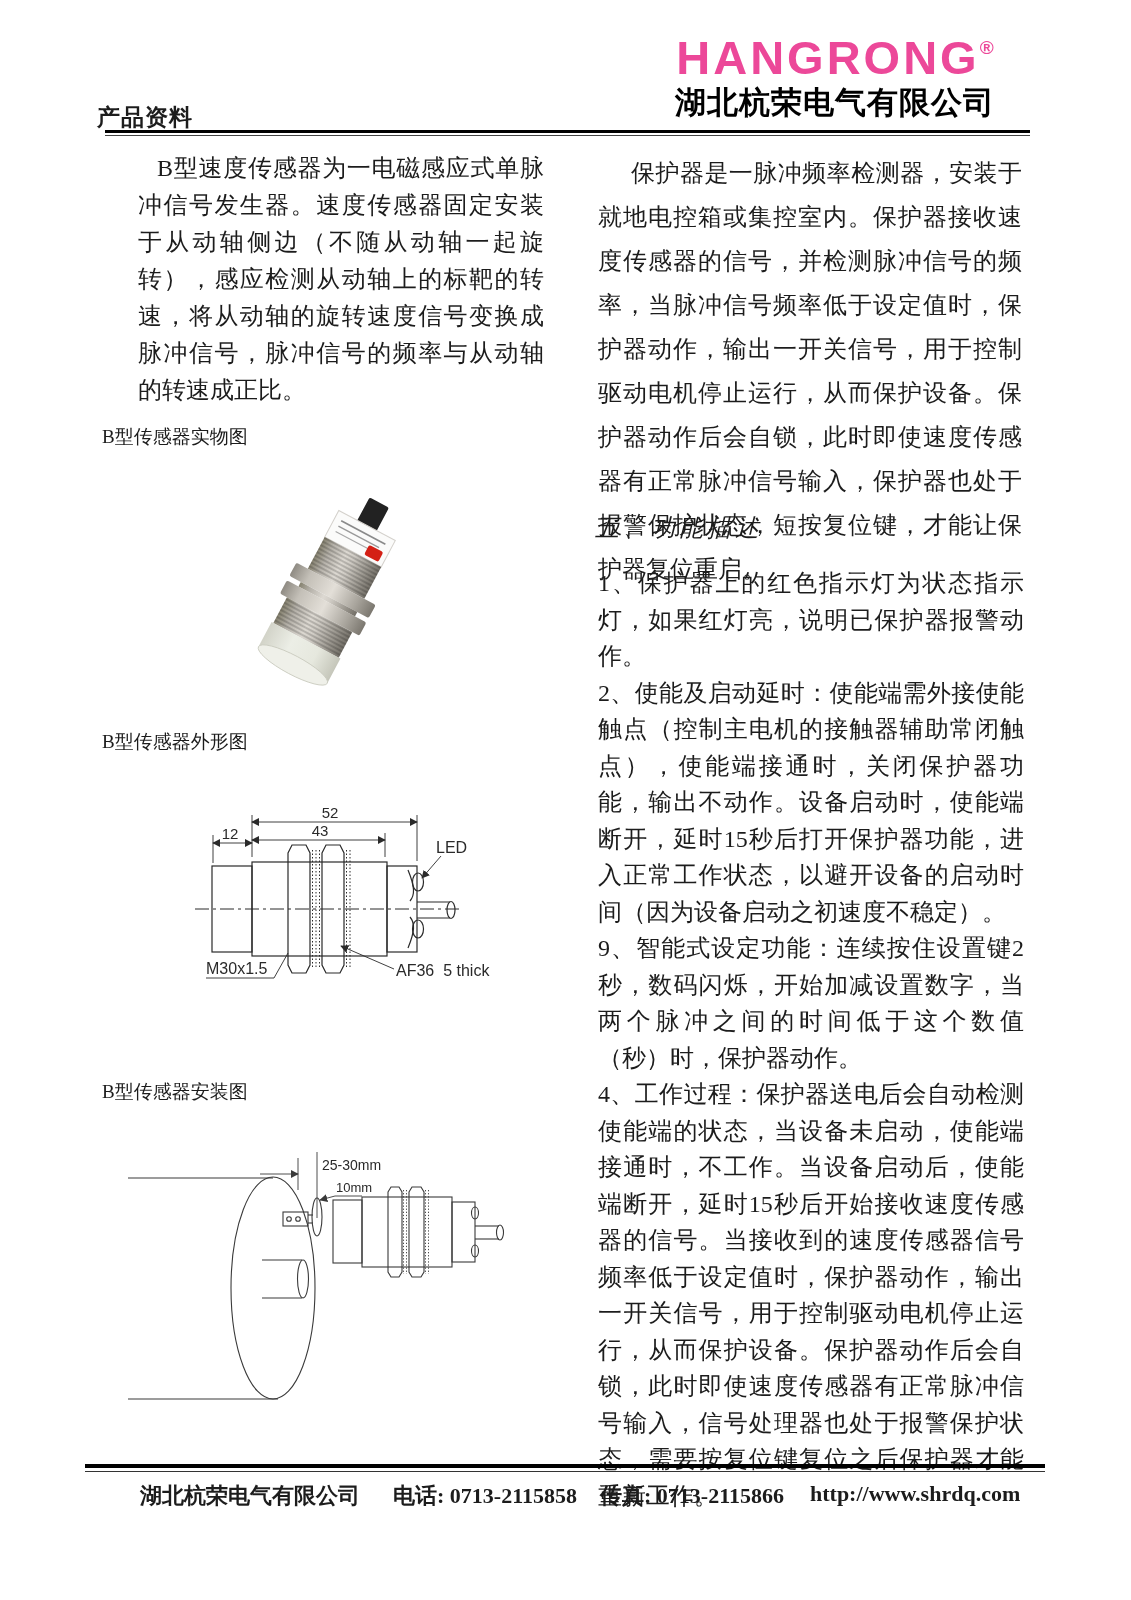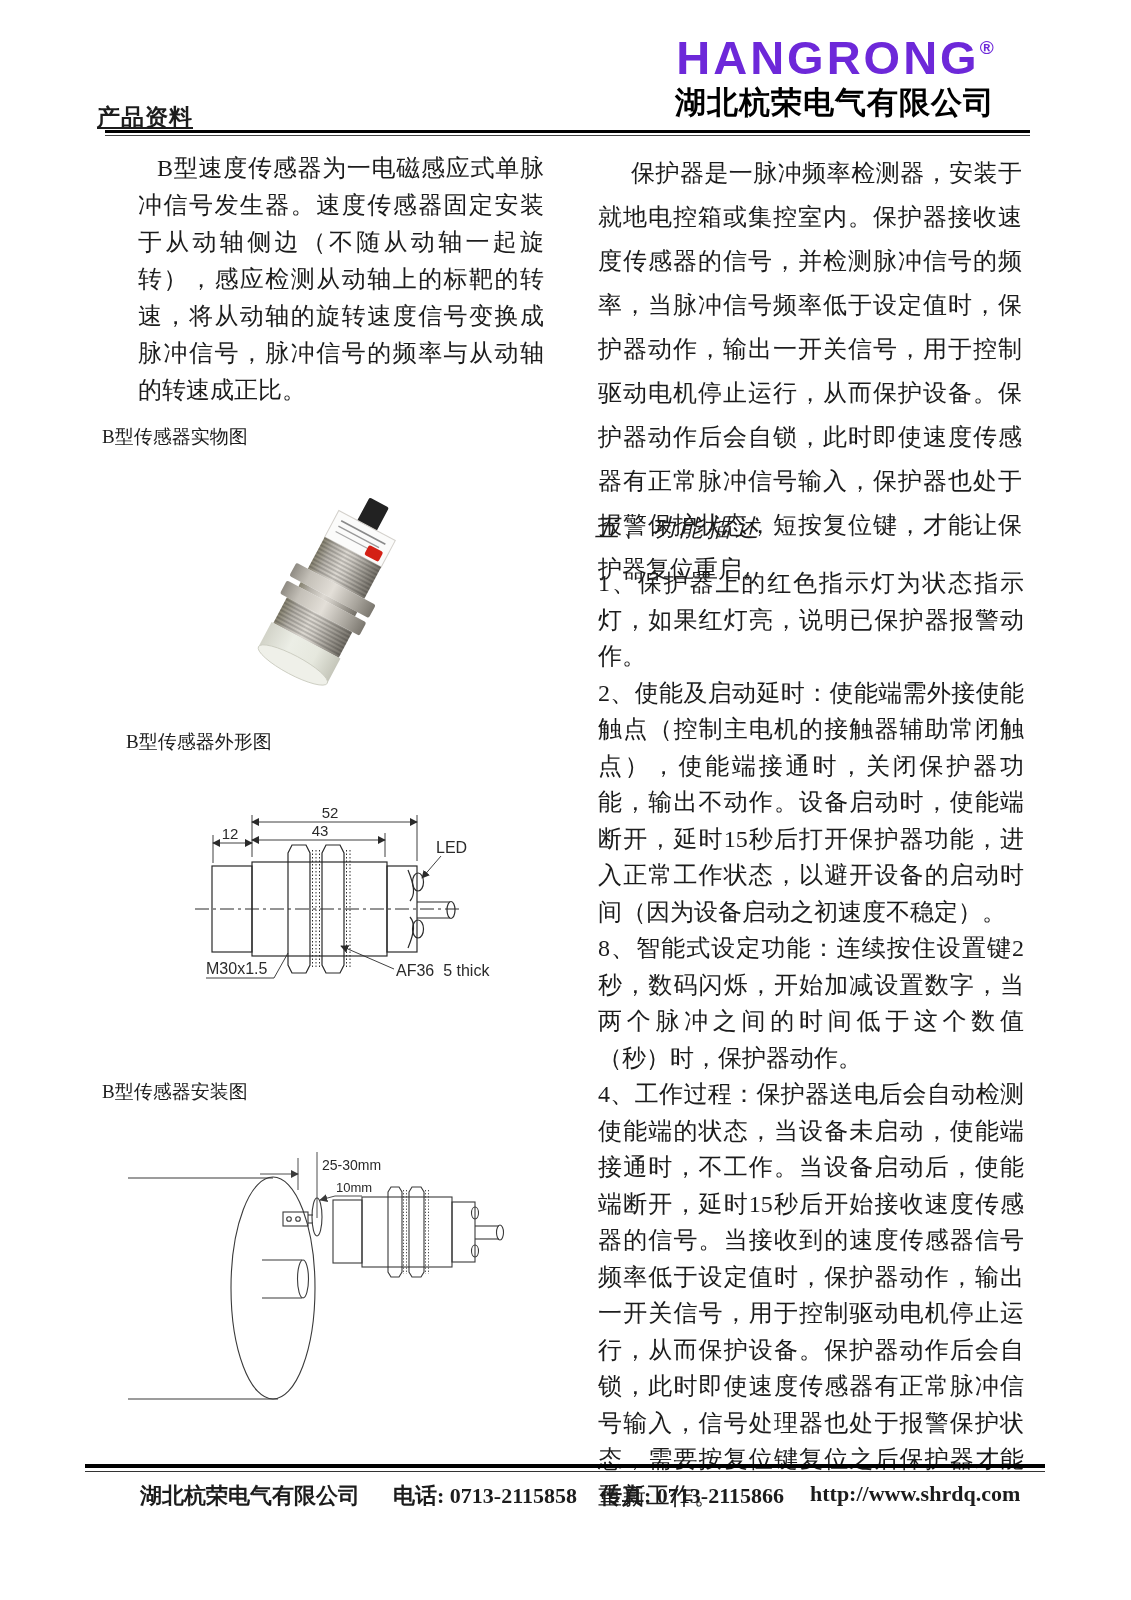--- a/index.html
+++ b/index.html
@@ -1,23 +1,23 @@
 <!DOCTYPE html>
 <html><head>
 <meta charset="utf-8">
 <style>
   html,body{margin:0;padding:0;background:#888;}
   .page{position:relative;width:1131px;height:1600px;background:#ffffff;margin:0 auto;
         font-family:"Liberation Serif","DejaVu Serif",serif;color:#1c1c1c;overflow:hidden;}
   .abs{position:absolute;}
   
-  .doc-type{left:97px;top:102px;font-size:23px;font-weight:bold;letter-spacing:1px;text-decoration:underline;}
+  .doc-type{left:97px;top:102px;font-size:23px;font-weight:bold;letter-spacing:1px;}
   .logo-block{left:655px;top:34px;width:360px;text-align:center;line-height:1;}
   .brand{font-family:"Liberation Sans","DejaVu Sans",sans-serif;font-weight:bold;
-         font-size:47px;letter-spacing:3px;color:#6d28d9;white-space:nowrap;}
+         font-size:47px;letter-spacing:3px;color:#ec4899;white-space:nowrap;}
   .brand .reg{font-size:19px;position:relative;top:-20px;letter-spacing:0;}
   .company-h{font-family:"Liberation Sans","DejaVu Sans",sans-serif;font-weight:bold;
              font-size:31px;letter-spacing:1px;margin-top:6px;color:#000;}
   .rule-thick{left:105px;top:130px;width:925px;height:3px;background:#000;}
   .rule-thin{left:105px;top:135px;width:925px;height:1px;background:#444;}
   
   .para{font-size:24px;text-align:justify;}
   .left-intro{left:138px;top:150px;width:406px;line-height:37px;text-indent:19px;}
   .right-intro{left:598px;top:151px;width:424px;line-height:44px;text-indent:33px;}
   .section-title{left:595px;top:512px;font-size:24px;font-weight:normal;font-style:italic;letter-spacing:4px;}
@@ -90,21 +90,21 @@
         <rect x="83" y="127" width="64" height="5" fill="url(#met)"></rect>
         <rect x="70" y="132" width="90" height="15" rx="2" fill="url(#met2)"></rect>
         <rect x="78" y="147" width="74" height="29" fill="url(#met)"></rect>
         <rect x="78" y="147" width="74" height="29" fill="url(#ribs)"></rect>
         <rect x="76" y="176" width="78" height="28" fill="url(#tipg)"></rect>
         <ellipse cx="115" cy="204" rx="39" ry="9.5" fill="#eff0e9" stroke="#c8c9bd" stroke-width="0.8"></ellipse>
       </g>
     </svg>
   </div>
 
-  <div class="abs caption" style="top:729px;margin-left:24px;">B型传感器外形图</div>
+  <div class="abs caption" style="top:729px;">B型传感器外形图</div>
 
   <div class="abs fig" style="left:140px;top:795px;width:360px;height:200px;text-align:right;">
     <svg width="360" height="200" viewBox="0 0 360 200" stroke="#2a2a2a" fill="none" stroke-width="1.2">
       <defs>
         <marker id="ar" viewBox="0 0 10 10" refX="9" refY="5" markerWidth="9" markerHeight="9" orient="auto-start-reverse">
           <path d="M0,0L10,5L0,10z" fill="#2a2a2a" stroke="none"></path>
         </marker>
       </defs>
 
       <line x1="55" y1="114" x2="322" y2="114" stroke-dasharray="14 4 3 4" stroke-width="1"></line>
@@ -205,21 +205,21 @@
       <line x1="365" y1="99" x2="389" y2="99"></line>
       <ellipse cx="390" cy="92.5" rx="3.5" ry="7.5"></ellipse>
     </svg>
   </div>
 
   <div class="abs para right-intro">保护器是一脉冲频率检测器，安装于就地电控箱或集控室内。保护器接收速度传感器的信号，并检测脉冲信号的频率，当脉冲信号频率低于设定值时，保护器动作，输出一开关信号，用于控制驱动电机停止运行，从而保护设备。保护器动作后会自锁，此时即使速度传感器有正常脉冲信号输入，保护器也处于报警保护状态，短按复位键，才能让保护器复位重启。</div>
   <div class="abs section-title">五、功能描述</div>
   <div class="abs para right-items">
     <p>1、保护器上的红色指示灯为状态指示灯，如果红灯亮，说明已保护器报警动作。</p>
     <p>2、使能及启动延时：使能端需外接使能触点（控制主电机的接触器辅助常闭触点），使能端接通时，关闭保护器功能，输出不动作。设备启动时，使能端断开，延时15秒后打开保护器功能，进入正常工作状态，以避开设备的启动时间（因为设备启动之初速度不稳定）。</p>
-    <p>8、智能式设定功能：连续按住设置键2秒，数码闪烁，开始加减设置数字，当两个脉冲之间的时间低于这个数值（秒）时，保护器动作。</p>
+    <p>9、智能式设定功能：连续按住设置键2秒，数码闪烁，开始加减设置数字，当两个脉冲之间的时间低于这个数值（秒）时，保护器动作。</p>
     <p>4、工作过程：保护器送电后会自动检测使能端的状态，当设备未启动，使能端接通时，不工作。当设备启动后，使能端断开，延时15秒后开始接收速度传感器的信号。当接收到的速度传感器信号频率低于设定值时，保护器动作，输出一开关信号，用于控制驱动电机停止运行，从而保护设备。保护器动作后会自锁，此时即使速度传感器有正常脉冲信号输入，信号处理器也处于报警保护状态，需要按复位键复位之后保护器才能重新工作。</p>
   </div>
 
   <div class="abs foot-rule-thick"></div>
   <div class="abs foot-rule-thin"></div>
   <div class="abs foot-item" style="left:140px;">湖北杭荣电气有限公司</div>
   <div class="abs foot-item" style="left:393px;">电话: 0713-2115858</div>
   <div class="abs foot-item" style="left:600px;">传真: 0713-2115866</div>
   <div class="abs foot-item" style="left:810px;">http://www.shrdq.com</div>
 

